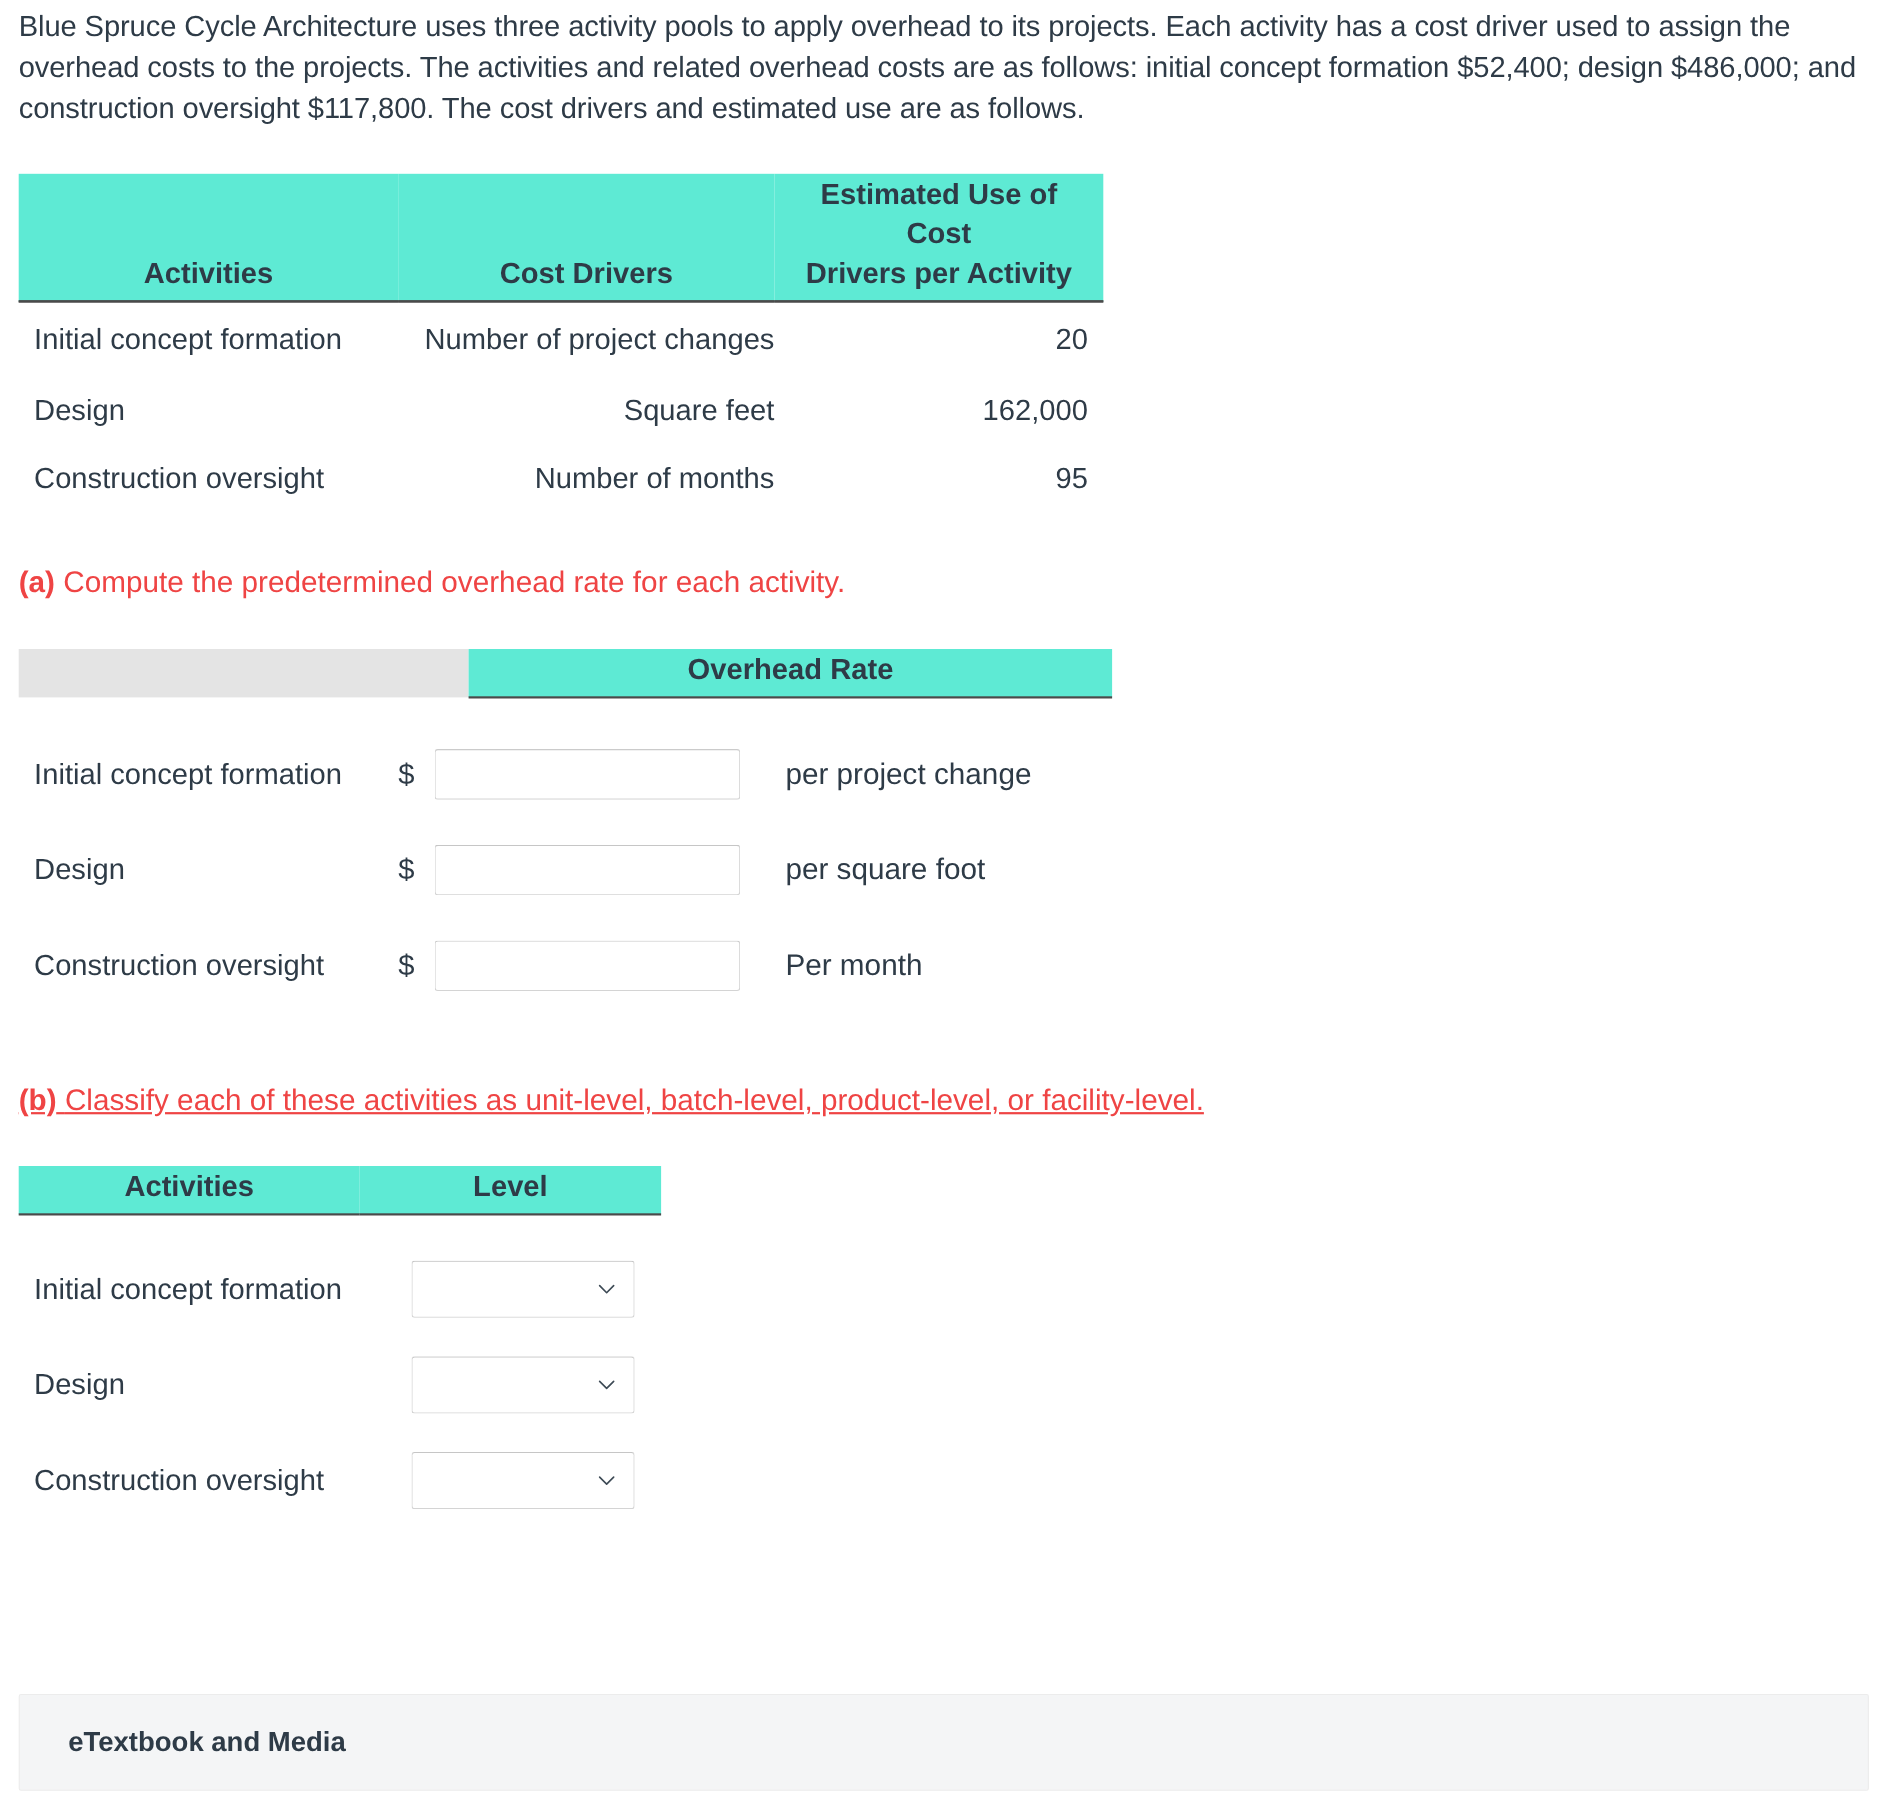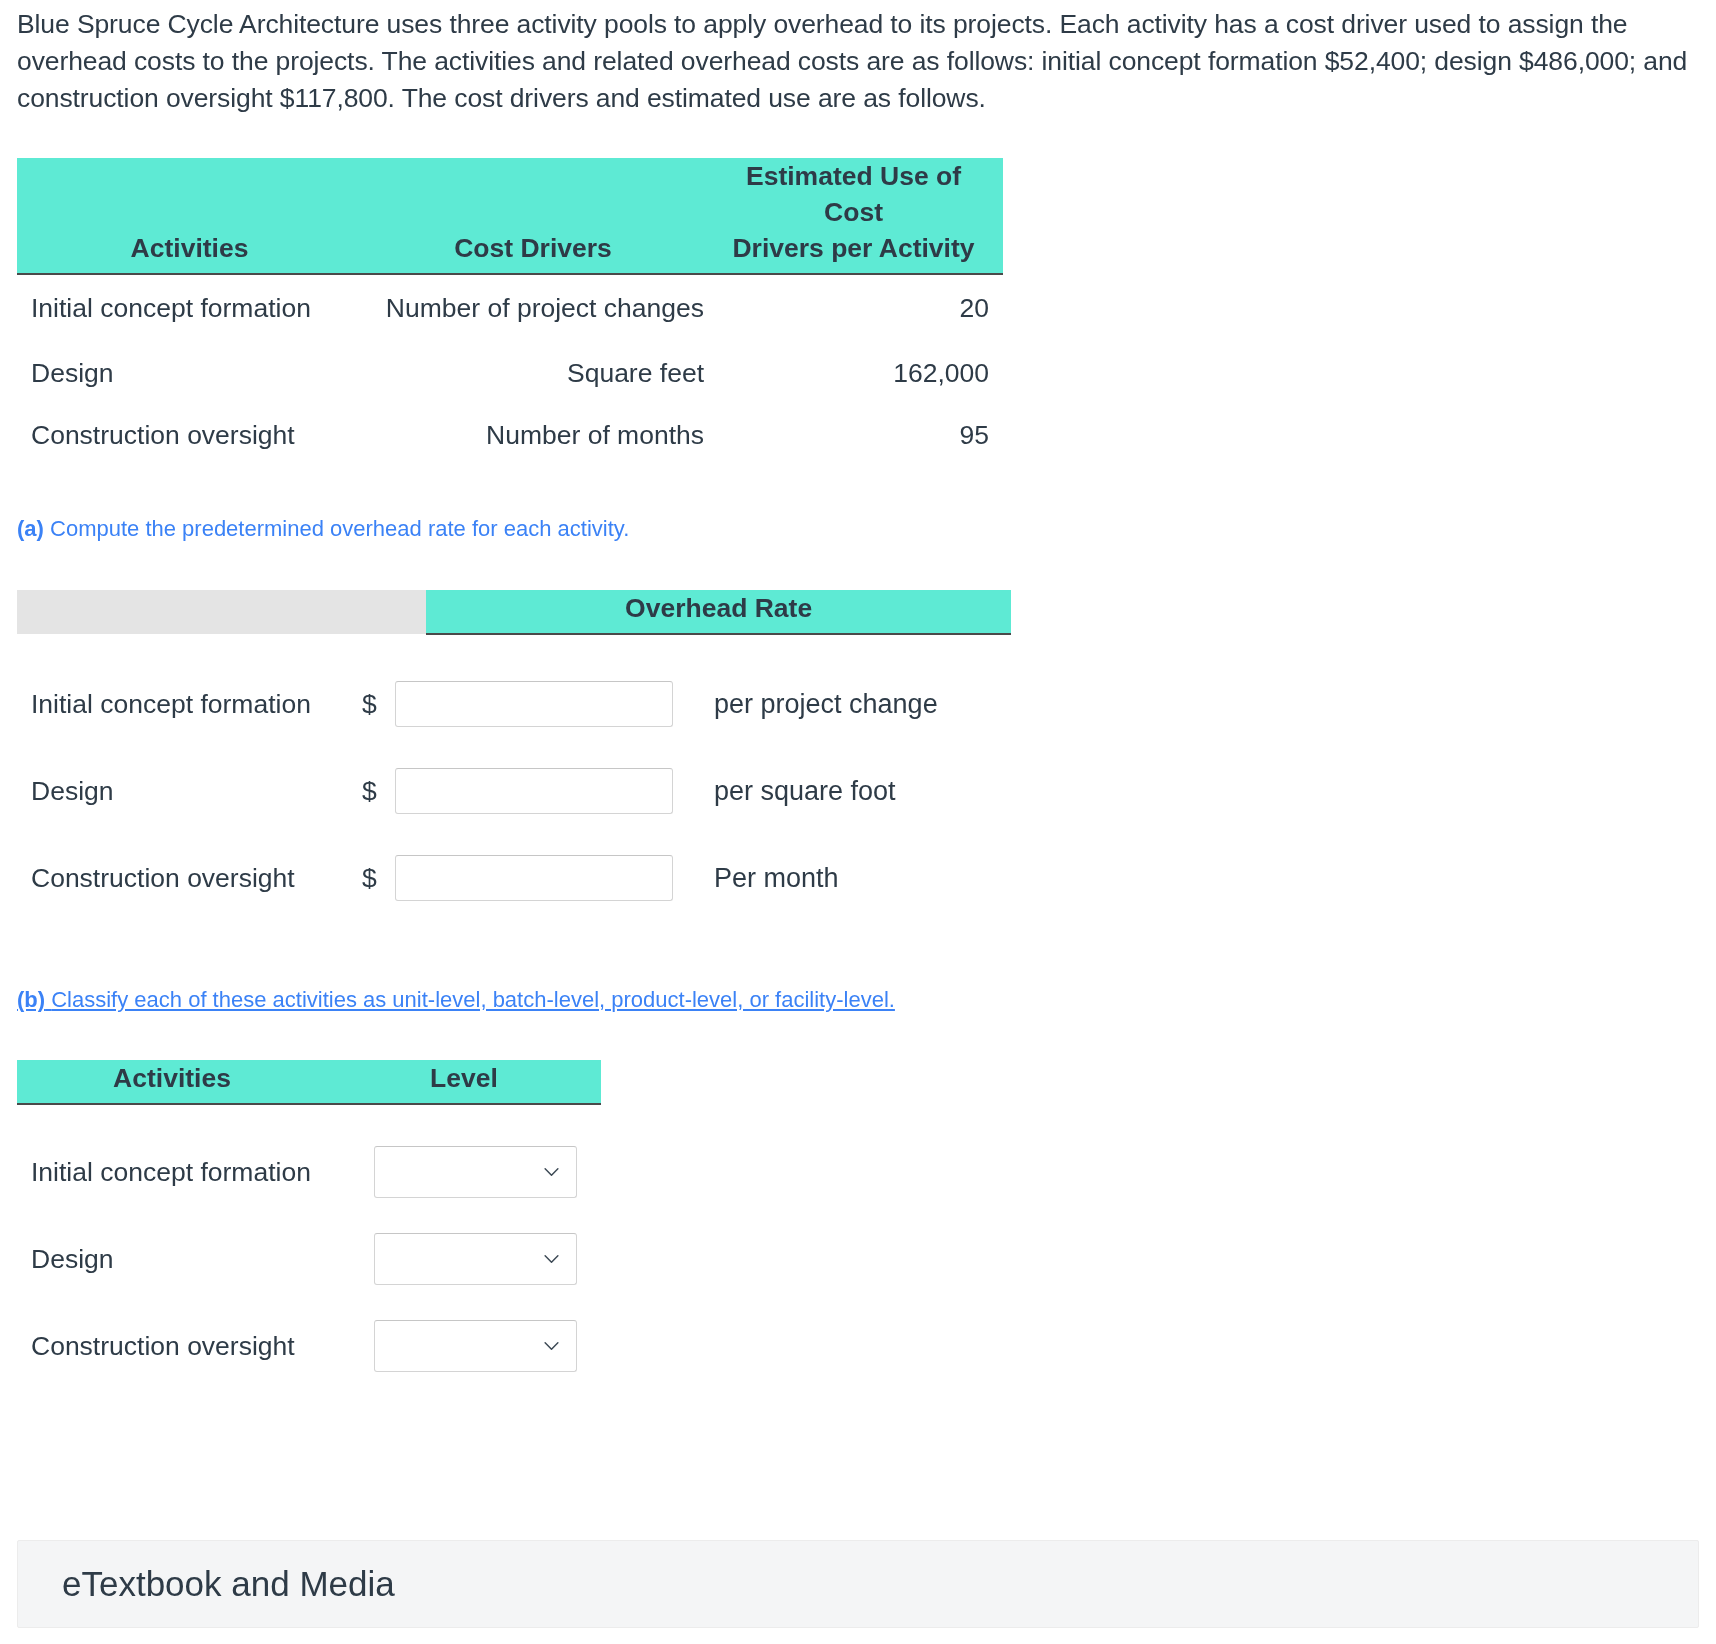--- a/index.html
+++ b/index.html
@@ -67,23 +67,23 @@
   #table-cost-drivers td.c1 { width: 345px; text-align: left;  padding-left: 14px; }
   #table-cost-drivers td.c2 { width: 345px; text-align: right;  padding-left: 14px; }
   #table-cost-drivers td.c3 { width: 296px; text-align: right; padding-right: 14px; }
   #table-cost-drivers tbody tr { height: 62px; }
   #table-cost-drivers tbody tr:first-child { height: 68px; }
 
   
   .part-head {
     position: absolute;
     left: 17px;
-    font-size: 22px;
+    font-size: 27px;
     line-height: 34px;
-    color: #3b82f6;
+    color: #ef4444;
     white-space: nowrap;
   }
   .part-head b { font-weight: bold; }
   #part-a-heading { top: 512px; }
   #part-b-heading { top: 983px; text-decoration: underline; }
 
   
   #table-overhead-rate {
     left: 17px;
     top: 590px;
@@ -206,23 +206,24 @@
     background: #f4f5f6;
     border: 1px solid #ececec;
     box-sizing: border-box;
     border-radius: 2px;
   }
   #etextbook-label {
     position: absolute;
     left: 44px;
     top: 50%;
     transform: translateY(-50%);
-    font-size: 35px;
+    font-size: 25px;
     color: #2e3b47;
     cursor: pointer;
+    font-weight: bold;
   }
 </style>
 </head>
 <body>
 
 <div class="intro">Blue Spruce Cycle Architecture uses three activity pools to apply overhead to its projects. Each activity has a cost driver used to assign the overhead costs to the projects. The activities and related overhead costs are as follows: initial concept formation $52,400; design $486,000; and construction oversight $117,800. The cost drivers and estimated use are as follows.</div>
 
 <table class="tbl" id="table-cost-drivers">
   <thead>
     <tr>

